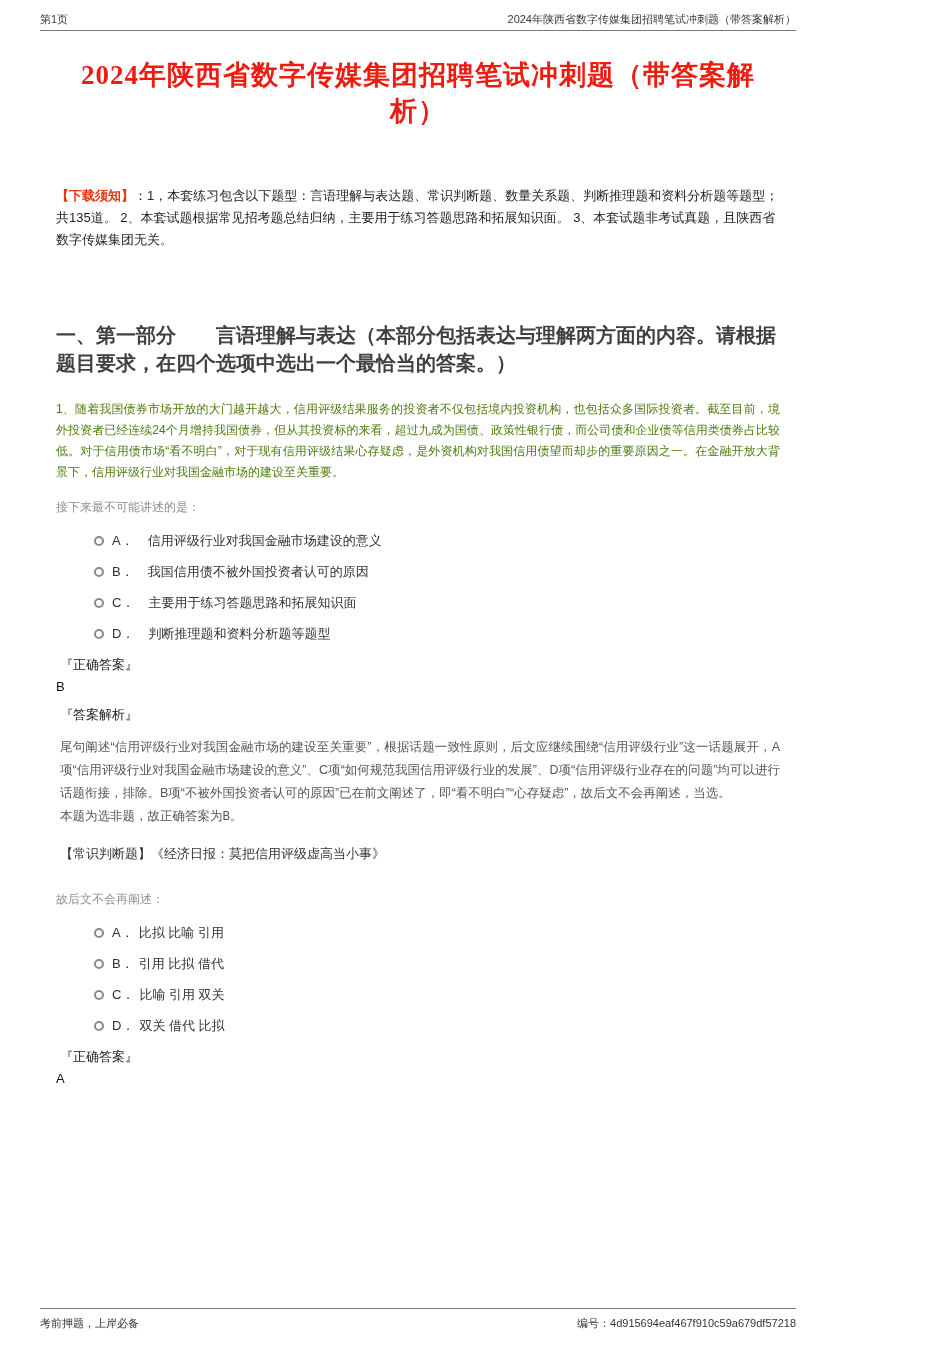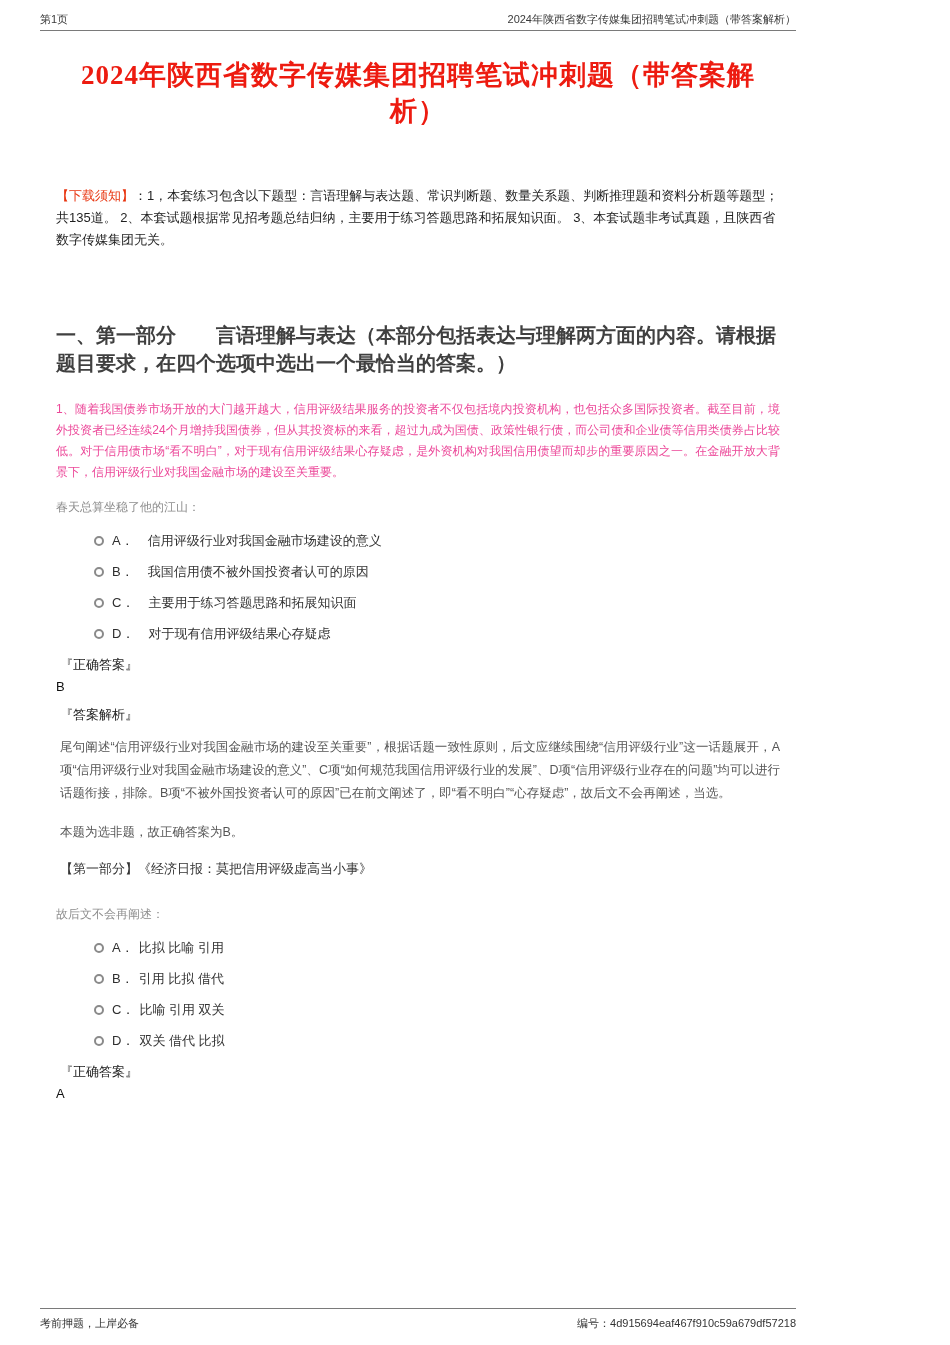--- a/index.html
+++ b/index.html
@@ -39,33 +39,33 @@
     font-weight: bold;
     color: #ed1b10;
     letter-spacing: 1px;
   }
   .notice {
     margin: 56px 0 0 0;
     font-size: 13px;
     line-height: 22px;
     color: #1f1f1f;
   }
-  .notice-label { color: #e8340f; font-weight: normal; }
+  .notice-label { color: #e8340f; font-weight: bold; }
   .section-heading {
     margin: 70px 0 0 0;
     font-size: 20px;
     font-weight: bold;
     line-height: 28px;
     color: #404040;
   }
   .stem {
     margin: 22px 0 0 0;
     font-size: 12px;
     line-height: 21px;
-    color: #ec4899;
+    color: #4d7c0f;
     text-align: justify;
   }
   .prompt {
     margin: 16px 0 0 0;
     font-size: 12px;
     color: #8e8e8e;
   }
   .options { margin: 16px 0 0 38px; }
   .option {
     display: flex;
@@ -97,21 +97,21 @@
     font-size: 13px;
     color: #111111;
   }
   .analysis {
     margin: 12px 0 0 4px;
     font-size: 12.5px;
     line-height: 23px;
     color: #555555;
     text-align: justify;
   }
-  .conclusion { margin-top: 16px; }
+  .conclusion { margin-top: 1px; font-family: Liberation Mono, monospace; }
   .source {
     margin: 16px 0 0 4px;
     font-size: 13px;
     color: #333333;
   }
   .q2 { margin-top: 28px; }
   .page-footer-rule {
     position: absolute;
     bottom: 36px; left: 40px; right: 40px;
     border-top: 1px solid #7a7a7a;
@@ -140,51 +140,51 @@
   <div class="content">
 
     <h1 class="doc-title">2024年陕西省数字传媒集团招聘笔试冲刺题（带答案解析）</h1>
 
     <p class="notice"><span class="notice-label">【下载须知】</span><span>：1，本套练习包含以下题型：言语理解与表达题、常识判断题、数量关系题、判断推理题和资料分析题等题型；共135道。 2、本套试题根据常见招考题总结归纳，主要用于练习答题思路和拓展知识面。 3、本套试题非考试真题，且陕西省数字传媒集团无关。</span></p>
 
     <h2 class="section-heading">一、第一部分　　言语理解与表达（本部分包括表达与理解两方面的内容。请根据题目要求，在四个选项中选出一个最恰当的答案。）</h2>
 
     <section class="question q1">
       <p class="stem">1、随着我国债券市场开放的大门越开越大，信用评级结果服务的投资者不仅包括境内投资机构，也包括众多国际投资者。截至目前，境外投资者已经连续24个月增持我国债券，但从其投资标的来看，超过九成为国债、政策性银行债，而公司债和企业债等信用类债券占比较低。对于信用债市场“看不明白”，对于现有信用评级结果心存疑虑，是外资机构对我国信用债望而却步的重要原因之一。在金融开放大背景下，信用评级行业对我国金融市场的建设至关重要。</p>
-      <p class="prompt">春天总算坐稳了他的江山：</p>
+      <p class="prompt">接下来最不可能讲述的是：</p>
 
       <div class="options">
         <div class="option">
           <span class="radio"></span>
           <span class="opt-label">A．</span>
           <span class="opt-text">信用评级行业对我国金融市场建设的意义</span>
         </div>
         <div class="option">
           <span class="radio"></span>
           <span class="opt-label">B．</span>
           <span class="opt-text">我国信用债不被外国投资者认可的原因</span>
         </div>
         <div class="option">
           <span class="radio"></span>
           <span class="opt-label">C．</span>
           <span class="opt-text">主要用于练习答题思路和拓展知识面</span>
         </div>
         <div class="option">
           <span class="radio"></span>
           <span class="opt-label">D．</span>
-          <span class="opt-text">对于现有信用评级结果心存疑虑</span>
+          <span class="opt-text">判断推理题和资料分析题等题型</span>
         </div>
       </div>
 
       <p class="answer-label">『正确答案』</p>
       <p class="answer-value">B</p>
       <p class="answer-label">『答案解析』</p>
       <p class="analysis">尾句阐述“信用评级行业对我国金融市场的建设至关重要”，根据话题一致性原则，后文应继续围绕“信用评级行业”这一话题展开，A项“信用评级行业对我国金融市场建设的意义”、C项“如何规范我国信用评级行业的发展”、D项“信用评级行业存在的问题”均可以进行话题衔接，排除。B项“不被外国投资者认可的原因”已在前文阐述了，即“看不明白”“心存疑虑”，故后文不会再阐述，当选。</p>
       <p class="analysis conclusion">本题为选非题，故正确答案为B。</p>
-      <p class="source">【第一部分】《经济日报：莫把信用评级虚高当小事》</p>
+      <p class="source">【常识判断题】《经济日报：莫把信用评级虚高当小事》</p>
     </section>
 
     <section class="question q2">
       <p class="prompt">故后文不会再阐述：</p>
 
       <div class="options">
         <div class="option">
           <span class="radio"></span>
           <span class="opt-label">A．</span>
           <span class="opt-text">比拟 比喻 引用</span>

